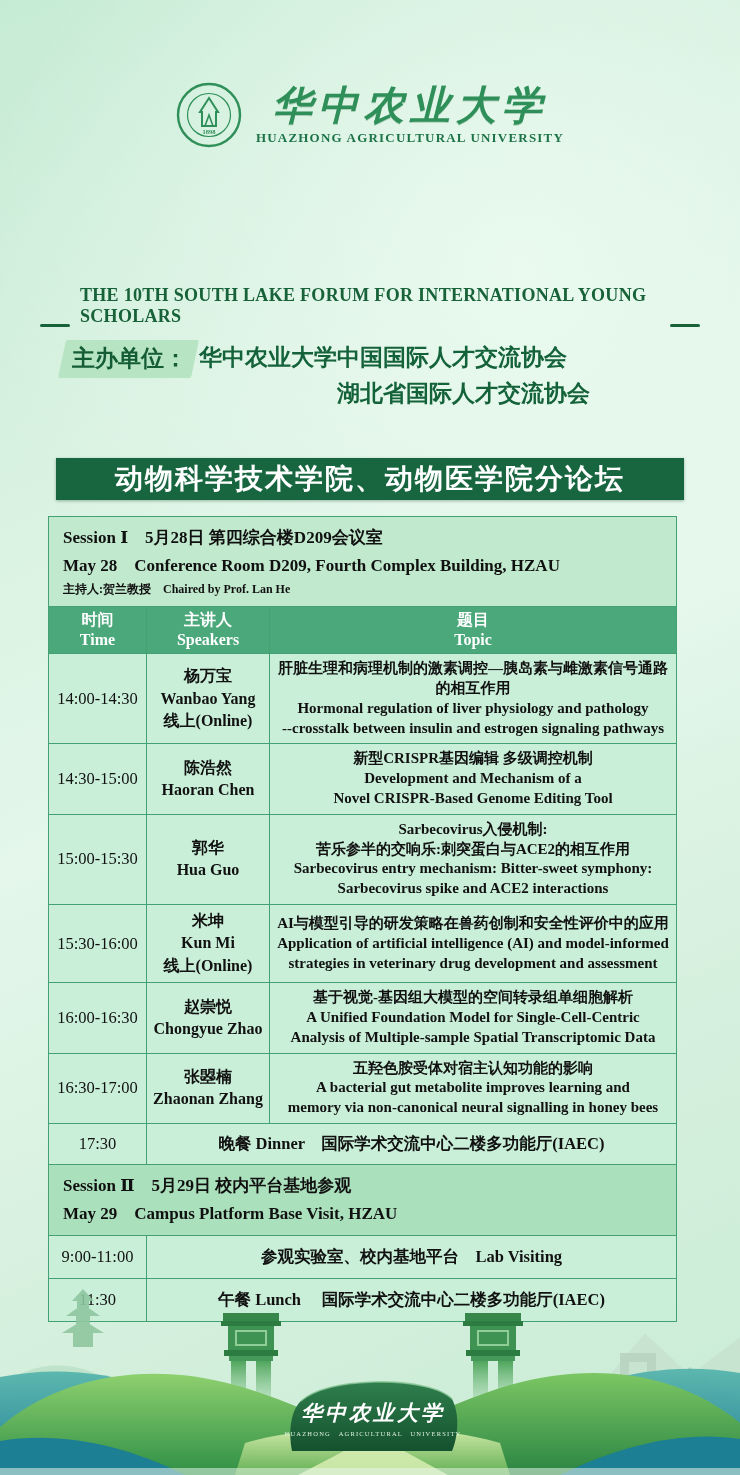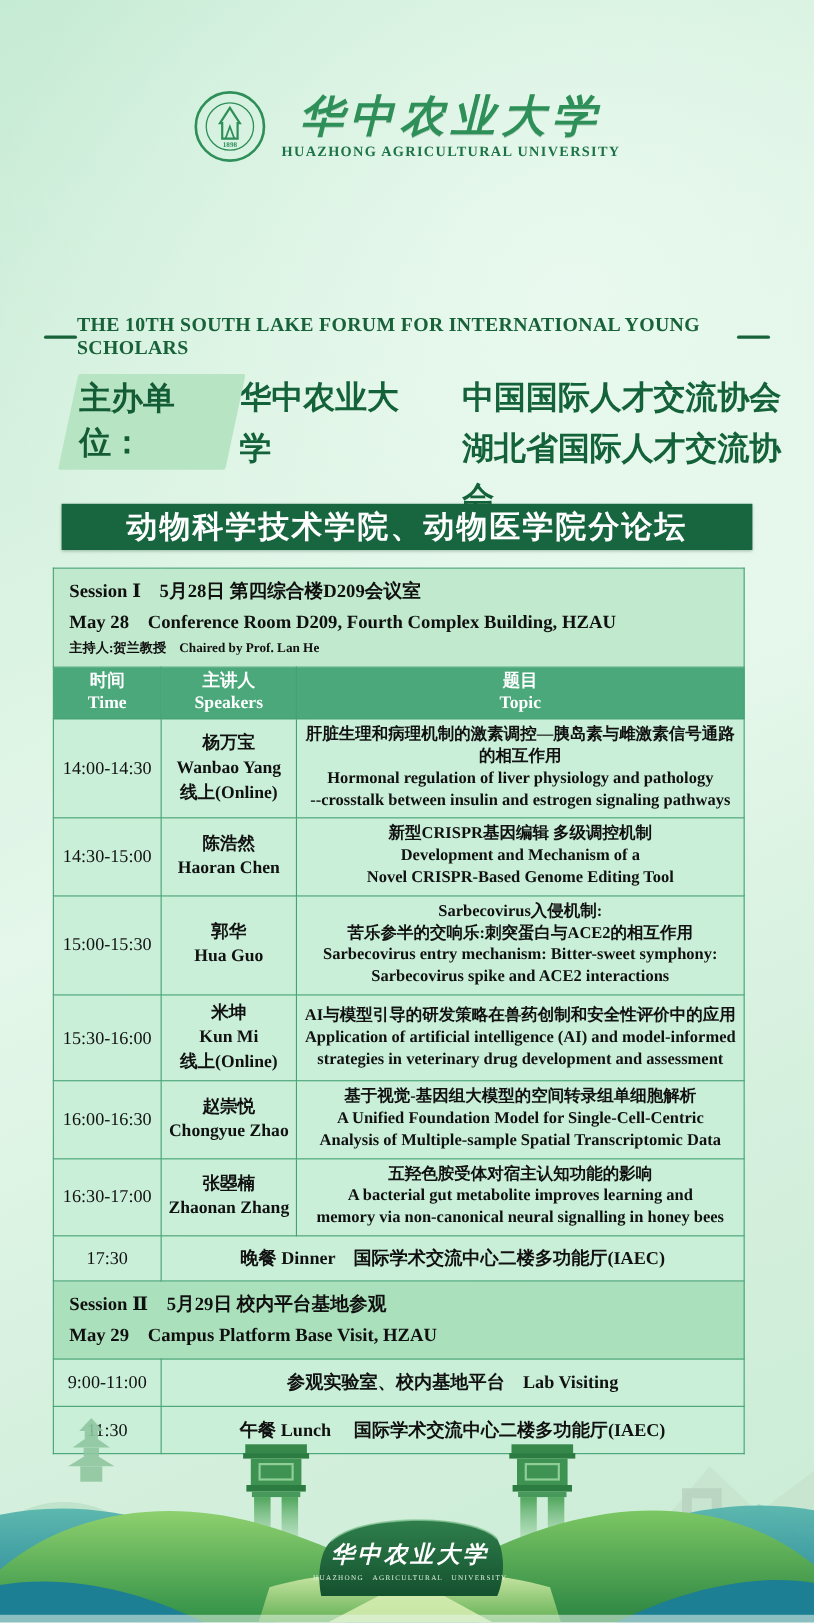--- a/index.html
+++ b/index.html
@@ -11,24 +11,24 @@
     font-family:"Liberation Serif","DejaVu Serif",serif; color:#111;
   }
   
   .uni-header { position:absolute; top:82px; left:0; right:0; display:flex; justify-content:center; align-items:center; gap:14px; }
   .seal { width:66px; height:66px; flex:0 0 66px; }
   .uni-text { display:flex; flex-direction:column; align-items:center; }
   .uni-cn { font-size:40px; font-weight:bold; font-style:italic; color:#2e8f58; letter-spacing:6px; line-height:1.05; text-shadow:0 1px 0 rgba(20,90,50,.25); }
   .uni-en { font-size:13px; font-weight:bold; color:#1d7347; letter-spacing:1.2px; margin-top:3px; }
   
   .forum-title { position:absolute; top:210px; left:0; width:100%; text-align:center; font-size:50px; font-weight:bold; color:#176239; letter-spacing:1px; text-shadow:0 2px 2px rgba(16,70,40,.18); }
-  .forum-sub { position:absolute; top:285px; left:40px; right:40px; display:flex; align-items:center; justify-content:center; color:#176239; font-weight:bold; font-size:18px; letter-spacing:.3px; }
+  .forum-sub { position:absolute; top:285px; left:40px; right:40px; display:flex; align-items:flex-end; justify-content:center; gap:10px; color:#176239; font-weight:bold; font-size:18px; letter-spacing:.3px; }
   .dash-line { flex:0 0 30px; height:3px; background:#176239; border-radius:2px; }
   
-  .org-row { position:absolute; top:340px; left:62px; right:24px; display:flex; gap:42px; font-size:29px; font-weight:bold; color:#14623a; }
+  .org-row { position:absolute; top:340px; left:62px; right:24px; display:flex; font-size:23px; font-weight:bold; color:#14623a; }
   .org-item { display:flex; align-items:flex-start; }
   .org-label { position:relative; display:inline-block; padding:3px 8px 4px 10px; margin-right:4px; }
   .org-label .bg { position:absolute; inset:0; background:#b7e4c3; transform:skewX(-12deg); border-radius:2px; }
   .org-label .txt { position:relative; color:#145c36; }
   .org-values { line-height:1.58; }
   
   .banner { position:absolute; top:458px; left:56px; width:628px; height:42px; background:#17663f; color:#ffffff; display:flex; align-items:center; justify-content:center; font-family:"Liberation Sans","DejaVu Sans",sans-serif; font-size:28px; font-weight:bold; letter-spacing:2px; box-shadow:0 1px 3px rgba(10,60,35,.35); }
   
   table.schedule { position:absolute; top:516px; left:48px; width:628px; border-collapse:collapse; table-layout:fixed;padding-left:26px; }
   table.schedule td, table.schedule th { border:1.5px solid #43a173; vertical-align:middle; }

